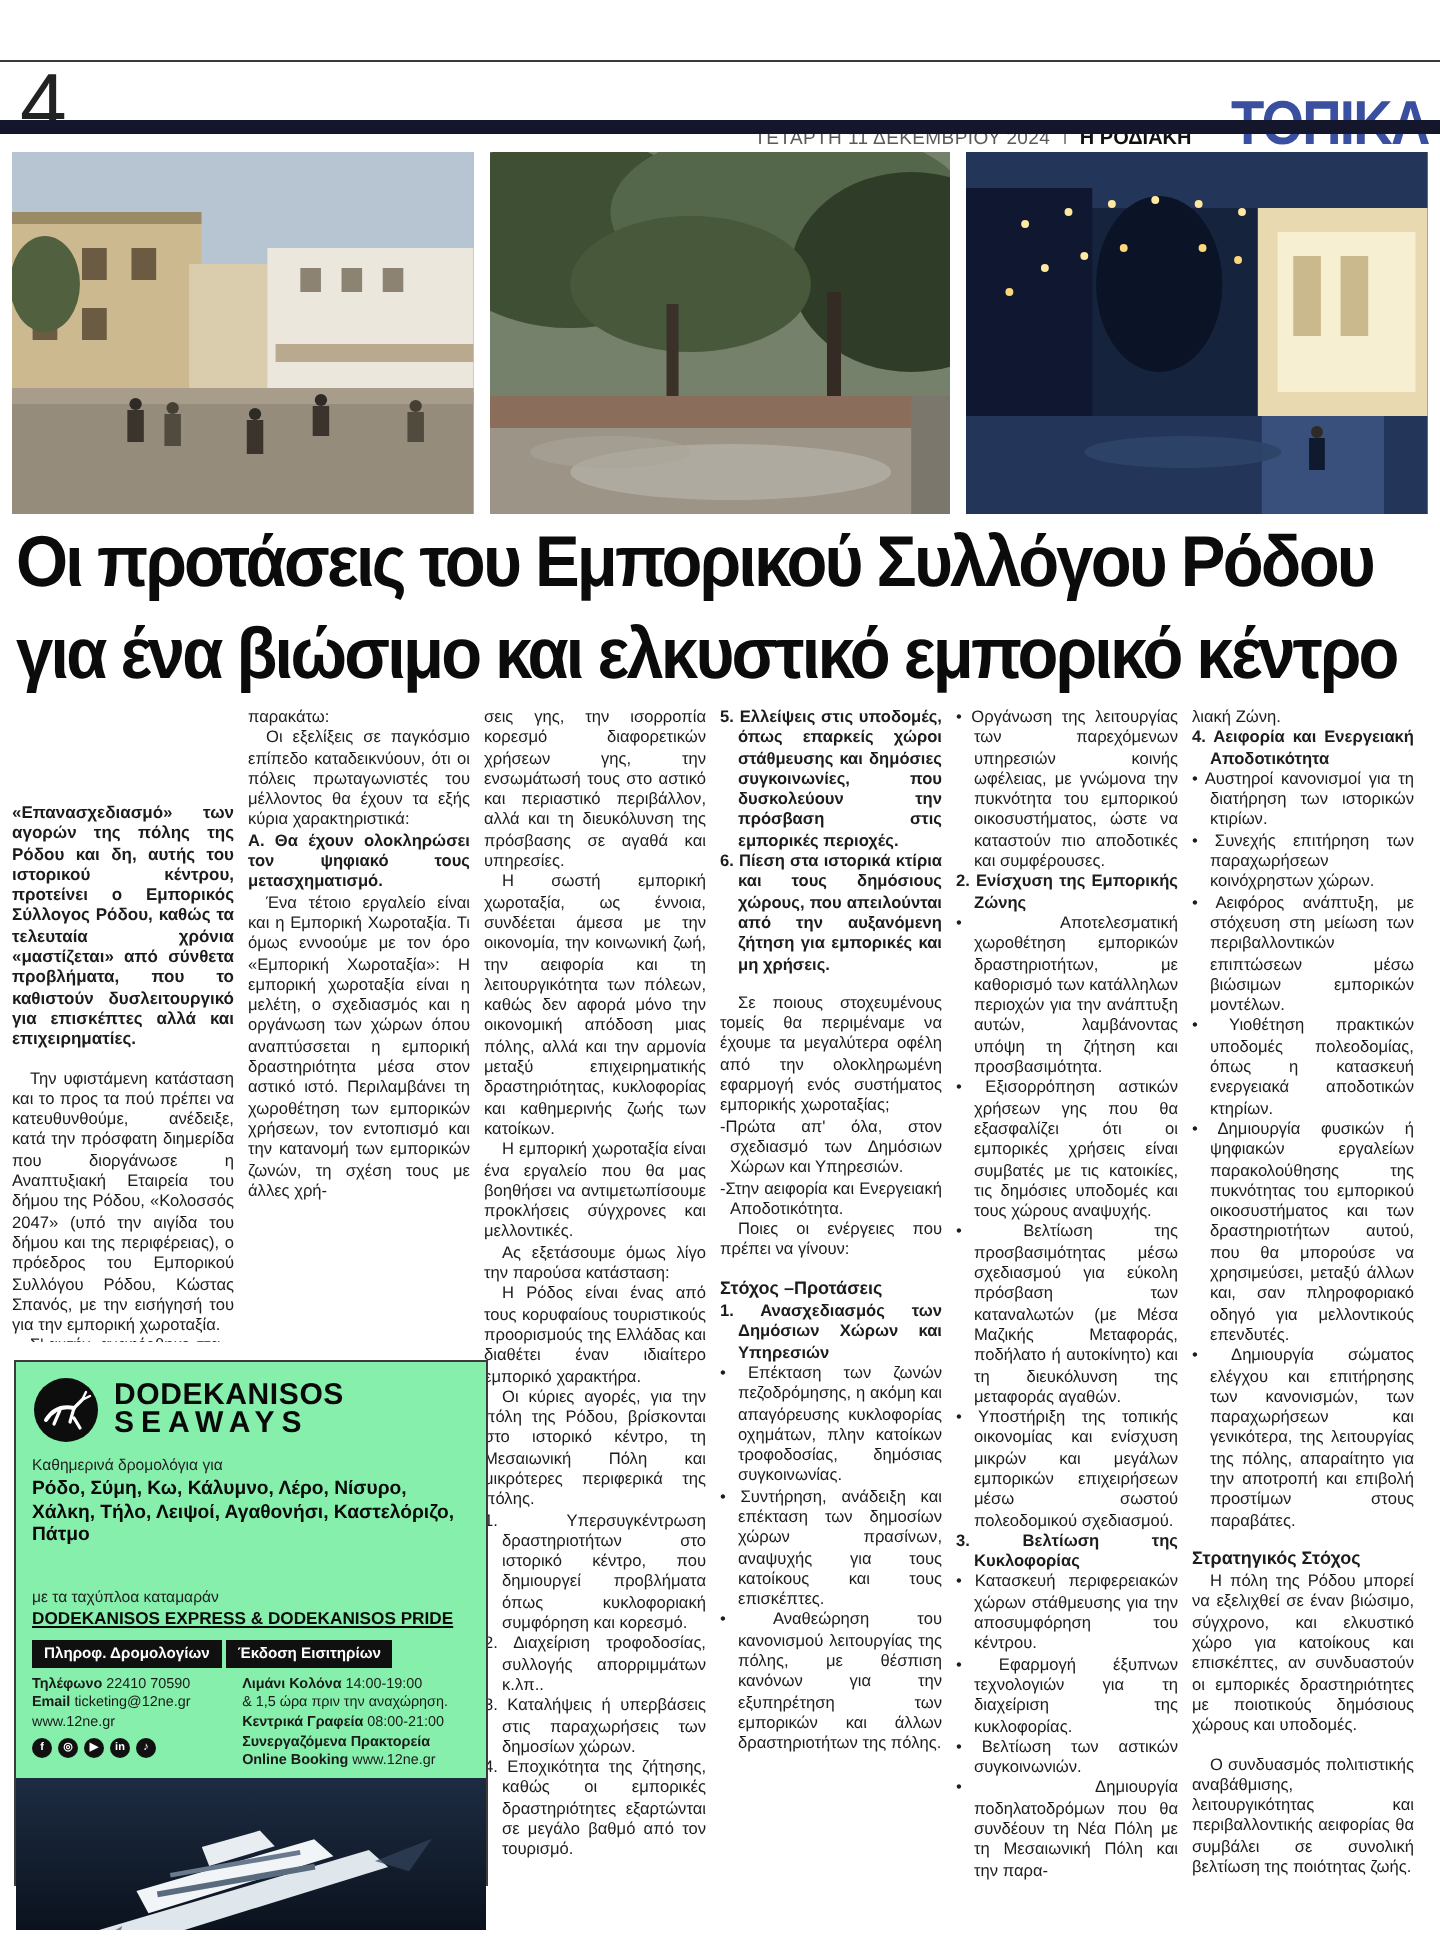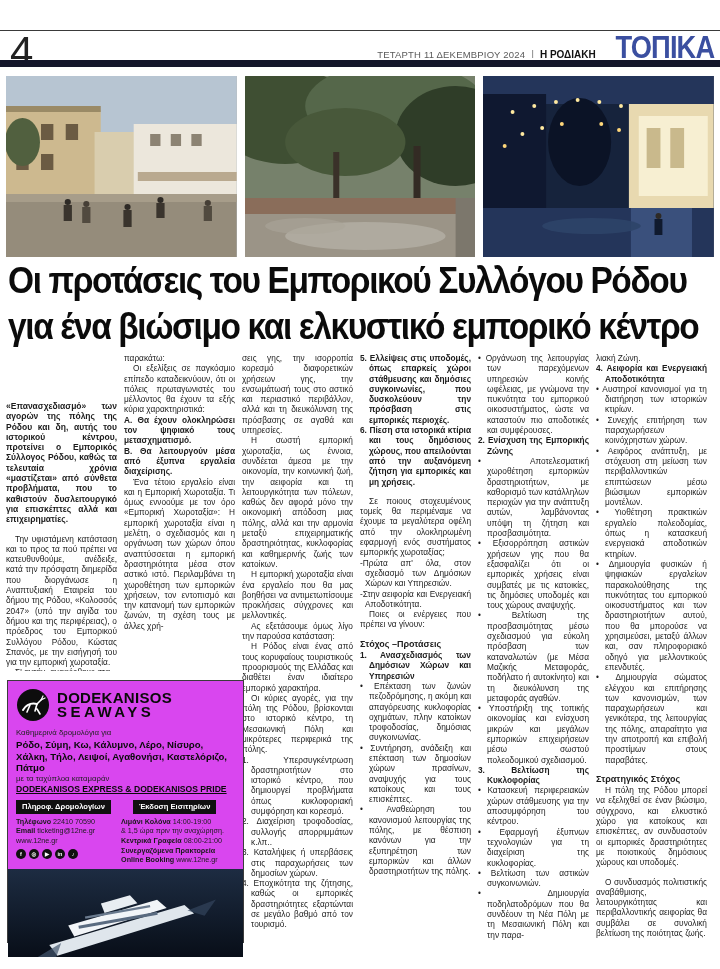--- a/index.html
+++ b/index.html
@@ -1,21 +1,21 @@
 <!DOCTYPE html>
 <html><head>
 <meta charset="utf-8">
 <style>
   html,body{margin:0;padding:0;background:#e8e8e8;}
   .page{position:relative;width:720px;height:969px;margin:0 auto;background:#fff;overflow:hidden;
         font-family:"Liberation Sans",sans-serif;color:#1c1c1c;}
   
   .top-rule{position:absolute;top:30px;left:0;width:720px;height:1px;background:#3a3a3a;}
   .page-num{position:absolute;top:33px;left:10px;font-size:42px;line-height:38px;font-weight:400;color:#222;}
-  .header-right{position:absolute;right:6px;top:34px;display:flex;align-items:baseline;gap:6px;}
+  .header-right{position:absolute;right:6px;top:48px;display:flex;align-items:baseline;gap:6px;}
   .issue-date{font-size:9.5px;color:#5a5a5a;letter-spacing:.2px;}
   .pub-sep{font-size:10px;color:#888;}
   .pub-name{font-size:10px;font-weight:700;color:#111;}
   .section-title{font-size:31px;font-weight:700;letter-spacing:-1px;line-height:28px;
                  transform:scaleX(.88);transform-origin:right center;display:inline-block;}
   .thick-rule{position:absolute;top:60px;left:0;width:720px;height:7px;background:#14162b;}
   
   .photo-row{position:absolute;top:76px;left:6px;width:708px;height:181px;display:flex;gap:8px;}
   .photo{flex:1;height:181px;overflow:hidden;background:#bbb;}
   .photo svg{display:block;width:100%;height:100%;}
@@ -30,32 +30,32 @@
   .col.short{height:318px;}
   .blk{margin:0;}
   .blk.b{font-weight:700;}
   .blk.lead{margin-bottom:9px;font-size:8.5px;margin-top:48px;}
   .blk.ind{text-indent:9px;}
   .blk.gap{margin-top:9px;}
   .blk.heading{margin-top:9px;margin-bottom:1px;font-size:9px;}
   .blk.hang{padding-left:9px;text-indent:-9px;}
   .blk.hangd{padding-left:5px;text-indent:-5px;}
   
-  .ad{position:absolute;left:1px;top:327px;width:237px;height:263px;border:1px solid #3c3c3c;background:#d946ef;
+  .ad{position:absolute;left:1px;top:327px;width:237px;height:263px;border:1px solid #3c3c3c;background:#86efac;
       box-sizing:border-box;padding:7px 8px 0 8px;}
   .ad-logo-row{display:flex;align-items:center;gap:7px;}
   .ad-logo{width:34px;height:34px;flex:0 0 34px;}
   .ad-brand{font-weight:700;color:#0a0a0a;}
   .ad-brand .l1{font-size:15px;line-height:14px;letter-spacing:.3px;}
   .ad-brand .l2{font-size:15px;line-height:14px;letter-spacing:3.5px;}
   .ad-intro{font-size:7.8px;margin-top:6px;color:#222;}
   .ad-dest{font-size:9.6px;line-height:11.6px;font-weight:700;color:#0a0a0a;margin-top:2px;}
-  .ad-cat{font-size:7.8px;margin-top:0;color:#222;}
+  .ad-cat{font-size:7.8px;margin-top:20px;color:#222;}
   .ad-vessels{font-size:8.6px;font-weight:700;margin-top:1px;color:#0a0a0a;text-decoration:underline;}
-  .ad-bars{display:flex;gap:22px;margin-top:6px;}
+  .ad-bars{display:flex;gap:2px;margin-top:6px;}
   .ad-bar{background:#101010;color:#fff;font-weight:700;font-size:7.6px;line-height:12px;padding:1px 6px;white-space:nowrap;}
   .ad-cols{display:flex;gap:8px;margin-top:3px;font-size:7.2px;line-height:9.6px;color:#1a1a1a;}
   .ad-col-l{width:46%;}
   .ad-col-r{width:54%;}
   .ad-social{display:flex;gap:3px;margin-top:3px;}
   .soc{width:10px;height:10px;border-radius:50%;background:#111;color:#fff;font-size:5.5px;line-height:10px;
        text-align:center;font-weight:700;}
   .ad-photo{margin:4px -8px 0 -8px;height:88px;overflow:hidden;}
   .ad-photo svg{display:block;width:100%;height:100%;}
   b{font-weight:700;}
@@ -162,21 +162,20 @@
   <div class="article-body">
     <div class="col short">
         <p class="blk b lead">«Επανασχεδιασμό» των αγορών της πόλης της Ρόδου και δη, αυτής του ιστορικού κέντρου, προτείνει ο Εμπορικός Σύλλογος Ρόδου, καθώς τα τελευταία χρόνια «μαστίζεται» από σύνθετα προβλήματα, που το καθιστούν δυσλειτουργικό για επισκέπτες αλλά και επιχειρηματίες.</p>
         <p class="blk  ind">Την υφιστάμενη κατάσταση και το προς τα πού πρέπει να κατευθυνθούμε, ανέδειξε, κατά την πρόσφατη διημερίδα που διοργάνωσε η Αναπτυξιακή Εταιρεία του δήμου της Ρόδου, «Κολοσσός 2047» (υπό την αιγίδα του δήμου και της περιφέρειας), ο πρόεδρος του Εμπορικού Συλλόγου Ρόδου, Κώστας Σπανός, με την εισήγησή του για την εμπορική χωροταξία.</p>
         <p class="blk  ind">Σ' αυτήν, αναφέρθηκε στα</p>
       </div>
     <div class="col short">
         <p class="blk ">παρακάτω:</p>
         <p class="blk  ind">Οι εξελίξεις σε παγκόσμιο επίπεδο καταδεικνύουν, ότι οι πόλεις πρωταγωνιστές του μέλλοντος θα έχουν τα εξής κύρια χαρακτηριστικά:</p>
         <p class="blk b">Α. Θα έχουν ολοκληρώσει τον ψηφιακό τους μετασχηματισμό.</p>
-        <p class="blk b">Β. Θα λειτουργούν μέσα από έξυπνα εργαλεία διαχείρισης.</p>
         <p class="blk  ind">Ένα τέτοιο εργαλείο είναι και η Εμπορική Χωροταξία. Τι όμως εννοούμε με τον όρο «Εμπορική Χωροταξία»: Η εμπορική χωροταξία είναι η μελέτη, ο σχεδιασμός και η οργάνωση των χώρων όπου αναπτύσσεται η εμπορική δραστηριότητα μέσα στον αστικό ιστό. Περιλαμβάνει τη χωροθέτηση των εμπορικών χρήσεων, τον εντοπισμό και την κατανομή των εμπορικών ζωνών, τη σχέση τους με άλλες χρή-</p>
       </div>
     <div class="col">
         <p class="blk ">σεις γης, την ισορροπία κορεσμό διαφορετικών χρήσεων γης, την ενσωμάτωσή τους στο αστικό και περιαστικό περιβάλλον, αλλά και τη διευκόλυνση της πρόσβασης σε αγαθά και υπηρεσίες.</p>
         <p class="blk  ind">Η σωστή εμπορική χωροταξία, ως έννοια, συνδέεται άμεσα με την οικονομία, την κοινωνική ζωή, την αειφορία και τη λειτουργικότητα των πόλεων, καθώς δεν αφορά μόνο την οικονομική απόδοση μιας πόλης, αλλά και την αρμονία μεταξύ επιχειρηματικής δραστηριότητας, κυκλοφορίας και καθημερινής ζωής των κατοίκων.</p>
         <p class="blk  ind">Η εμπορική χωροταξία είναι ένα εργαλείο που θα μας βοηθήσει να αντιμετωπίσουμε προκλήσεις σύγχρονες και μελλοντικές.</p>
         <p class="blk  ind">Ας εξετάσουμε όμως λίγο την παρούσα κατάσταση:</p>
         <p class="blk  ind">Η Ρόδος είναι ένας από τους κορυφαίους τουριστικούς προορισμούς της Ελλάδας και διαθέτει έναν ιδιαίτερο εμπορικό χαρακτήρα.</p>
         <p class="blk  ind">Οι κύριες αγορές, για την πόλη της Ρόδου, βρίσκονται στο ιστορικό κέντρο, τη Μεσαιωνική Πόλη και μικρότερες περιφερικά της πόλης.</p>
         <p class="blk hang">1. Υπερσυγκέντρωση δραστηριοτήτων στο ιστορικό κέντρο, που δημιουργεί προβλήματα όπως κυκλοφοριακή συμφόρηση και κορεσμό.</p>
@@ -209,21 +208,21 @@
         <p class="blk hang">• Εφαρμογή έξυπνων τεχνολογιών για τη διαχείριση της κυκλοφορίας.</p>
         <p class="blk hang">• Βελτίωση των αστικών συγκοινωνιών.</p>
         <p class="blk hang">• Δημιουργία ποδηλατοδρόμων που θα συνδέουν τη Νέα Πόλη με τη Μεσαιωνική Πόλη και την παρα-</p>
       </div>
     <div class="col">
         <p class="blk ">λιακή Ζώνη.</p>
         <p class="blk b hang">4. Αειφορία και Ενεργειακή Αποδοτικότητα</p>
         <p class="blk hang">• Αυστηροί κανονισμοί για τη διατήρηση των ιστορικών κτιρίων.</p>
         <p class="blk hang">• Συνεχής επιτήρηση των παραχωρήσεων κοινόχρηστων χώρων.</p>
         <p class="blk hang">• Αειφόρος ανάπτυξη, με στόχευση στη μείωση των περιβαλλοντικών επιπτώσεων μέσω βιώσιμων εμπορικών μοντέλων.</p>
-        <p class="blk hang">• Υιοθέτηση πρακτικών εργαλείο πολεοδομίας, όπως η κατασκευή ενεργειακά αποδοτικών κτηρίων.</p>
+        <p class="blk hang">• Υιοθέτηση πρακτικών υποδομές πολεοδομίας, όπως η κατασκευή ενεργειακά αποδοτικών κτηρίων.</p>
         <p class="blk hang">• Δημιουργία φυσικών ή ψηφιακών εργαλείων παρακολούθησης της πυκνότητας του εμπορικού οικοσυστήματος και των δραστηριοτήτων αυτού, που θα μπορούσε να χρησιμεύσει, μεταξύ άλλων και, σαν πληροφοριακό οδηγό για μελλοντικούς επενδυτές.</p>
         <p class="blk hang">• Δημιουργία σώματος ελέγχου και επιτήρησης των κανονισμών, των παραχωρήσεων και γενικότερα, της λειτουργίας της πόλης, απαραίτητο για την αποτροπή και επιβολή προστίμων στους παραβάτες.</p>
         <p class="blk b heading">Στρατηγικός Στόχος</p>
         <p class="blk  ind">Η πόλη της Ρόδου μπορεί να εξελιχθεί σε έναν βιώσιμο, σύγχρονο, και ελκυστικό χώρο για κατοίκους και επισκέπτες, αν συνδυαστούν οι εμπορικές δραστηριότητες με ποιοτικούς δημόσιους χώρους και υποδομές.</p>
         <p class="blk  ind gap">Ο συνδυασμός πολιτιστικής αναβάθμισης, λειτουργικότητας και περιβαλλοντικής αειφορίας θα συμβάλει σε συνολική βελτίωση της ποιότητας ζωής.</p>
       </div>
 
     <aside class="ad">
       <div class="ad-logo-row">
         <svg class="ad-logo" viewBox="0 0 34 34" aria-hidden="true">

